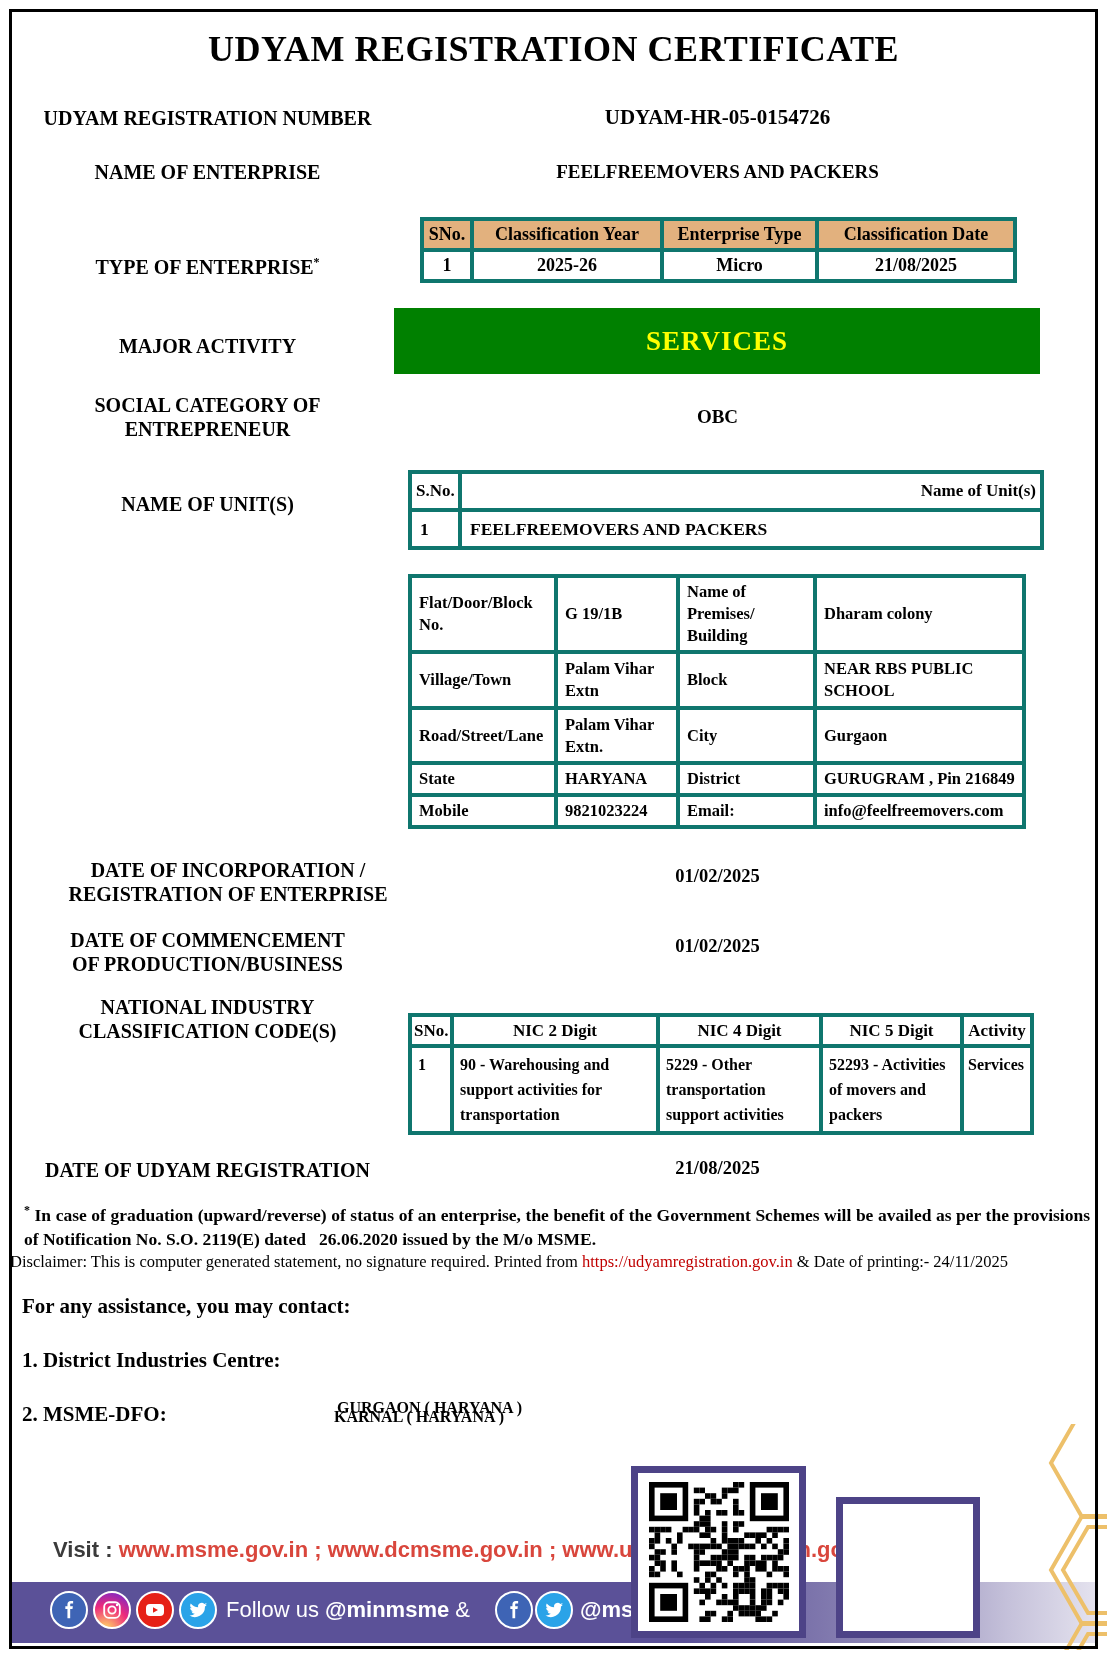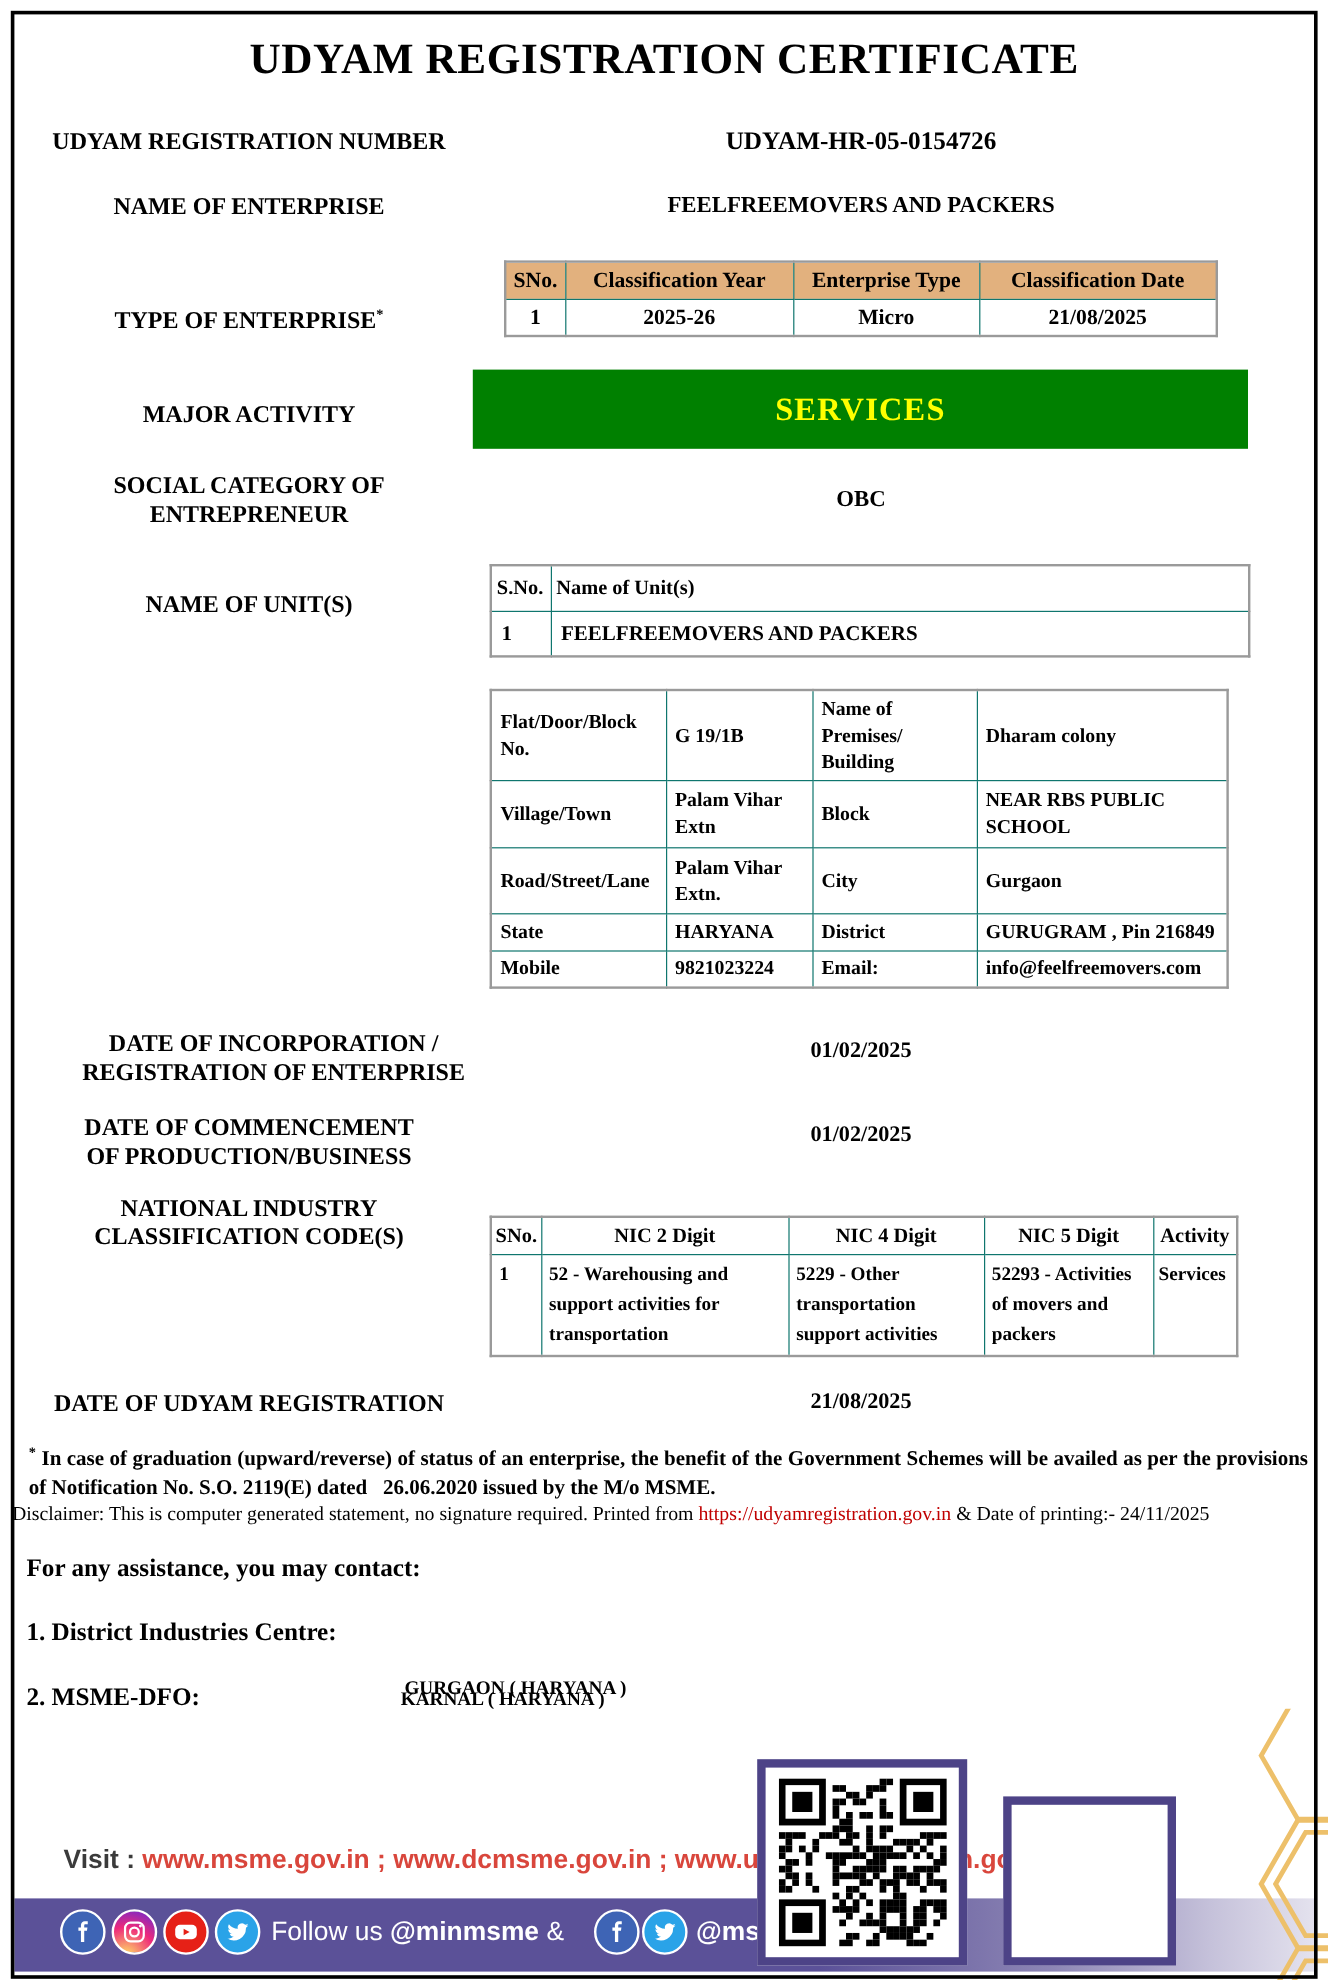--- a/index.html
+++ b/index.html
@@ -9,25 +9,25 @@
         border:3px solid #000;z-index:20;pointer-events:none;}
   .title{position:absolute;left:0;top:28px;width:100%;text-align:center;margin:0;
         font-size:36px;font-weight:bold;letter-spacing:.5px;}
   .lbl{position:absolute;left:20px;width:375px;text-align:center;
         font-weight:bold;font-size:20px;line-height:24px;}
   .val{position:absolute;left:395px;width:645px;text-align:center;
         font-weight:bold;font-size:19px;}
   
   table{position:absolute;border-collapse:collapse;table-layout:fixed;background:#fff;
         font-family:"Liberation Serif","DejaVu Serif",serif;}
-  td,th{border:1px solid #0f766e;font-weight:bold;overflow:hidden;}
+  td,th{border:4px solid #0f766e;font-weight:bold;overflow:hidden;}
   table{border:2px solid #9a9a9a;}
   .type-table th{background:var(--tan,#e2b17e);font-size:18px;text-align:center;padding:3px 2px;}
   .type-table td{font-size:18px;text-align:center;padding:3px 2px;}
-  .unit-table th{font-size:17px;text-align:left;padding:6px 4px;}
+  .unit-table th{font-size:17px;text-align:right;padding:6px 4px;}
   .unit-table td{font-size:17.5px;text-align:left;padding:4px 8px;}
   .addr-table td{font-size:16.5px;text-align:left;vertical-align:middle;
         padding:3px 7px;line-height:22px;}
   .nic-table th{font-size:17px;text-align:center;padding:3px 2px;}
   .nic-table td{font-size:16px;text-align:left;vertical-align:top;
         padding:4px 6px;line-height:25px;}
   .banner{position:absolute;left:394px;top:308px;width:646px;height:66px;
         background:var(--green,#008000);display:flex;align-items:center;justify-content:center;}
   .banner span{color:var(--yellow,#ffff00);font-size:27px;font-weight:bold;letter-spacing:1px;}
   .footnote{position:absolute;left:24px;top:1198px;width:1066px;font-weight:bold;
@@ -187,21 +187,21 @@
     <tbody>
         <tr style="height:31px;">
       <th>SNo.</th>
       <th>NIC 2 Digit</th>
       <th>NIC 4 Digit</th>
       <th>NIC 5 Digit</th>
       <th>Activity</th>
     </tr>
     <tr style="height:84px;">
       <td>1</td>
-      <td>52 - Warehousing and support activities for transportation</td>
+      <td>90 - Warehousing and support activities for transportation</td>
       <td>5229 - Other transportation support activities</td>
       <td>52293 - Activities of movers and packers</td>
       <td style="padding:4px 4px;">Services</td>
     </tr>
   </tbody>
     </table>
 
   <div class="lbl" style="top:1158px;">DATE OF UDYAM REGISTRATION</div>
   <div class="val" style="top:1158px;font-size:18.5px;">21/08/2025</div>
 

